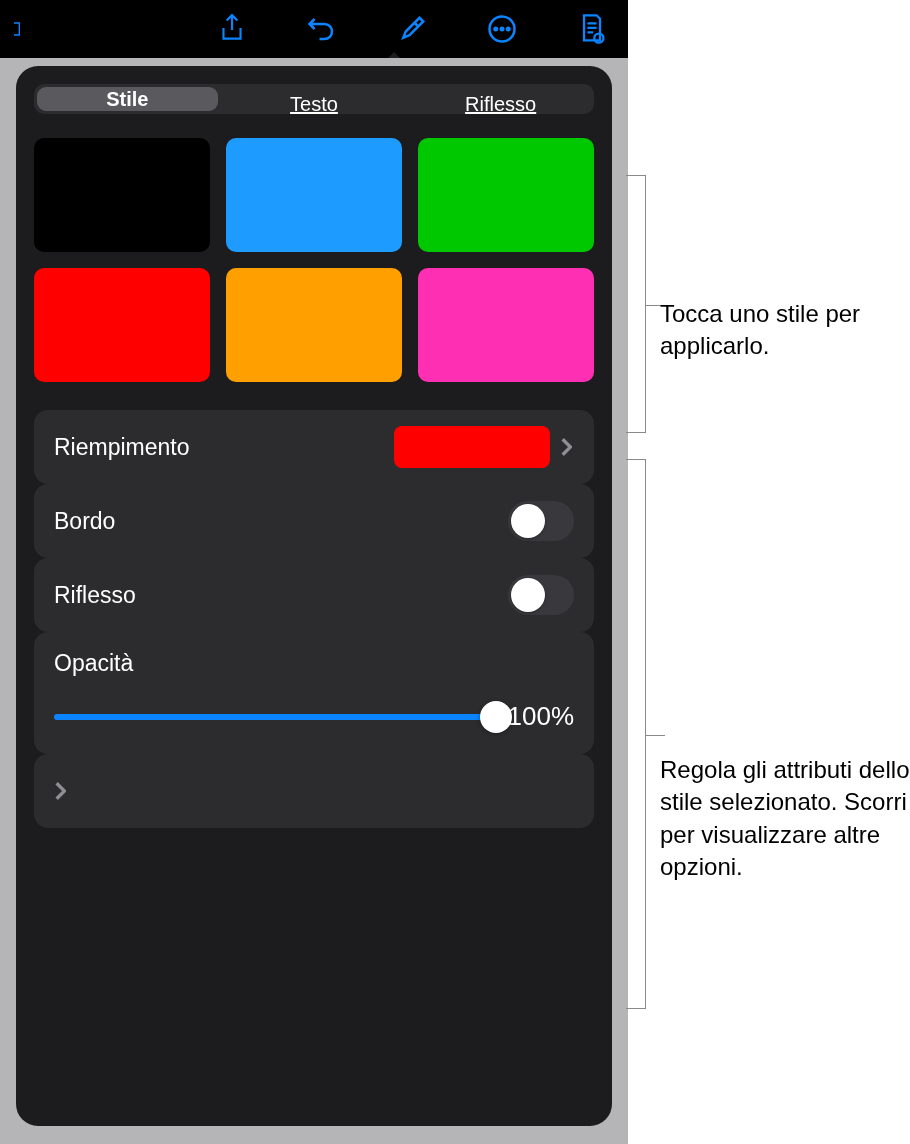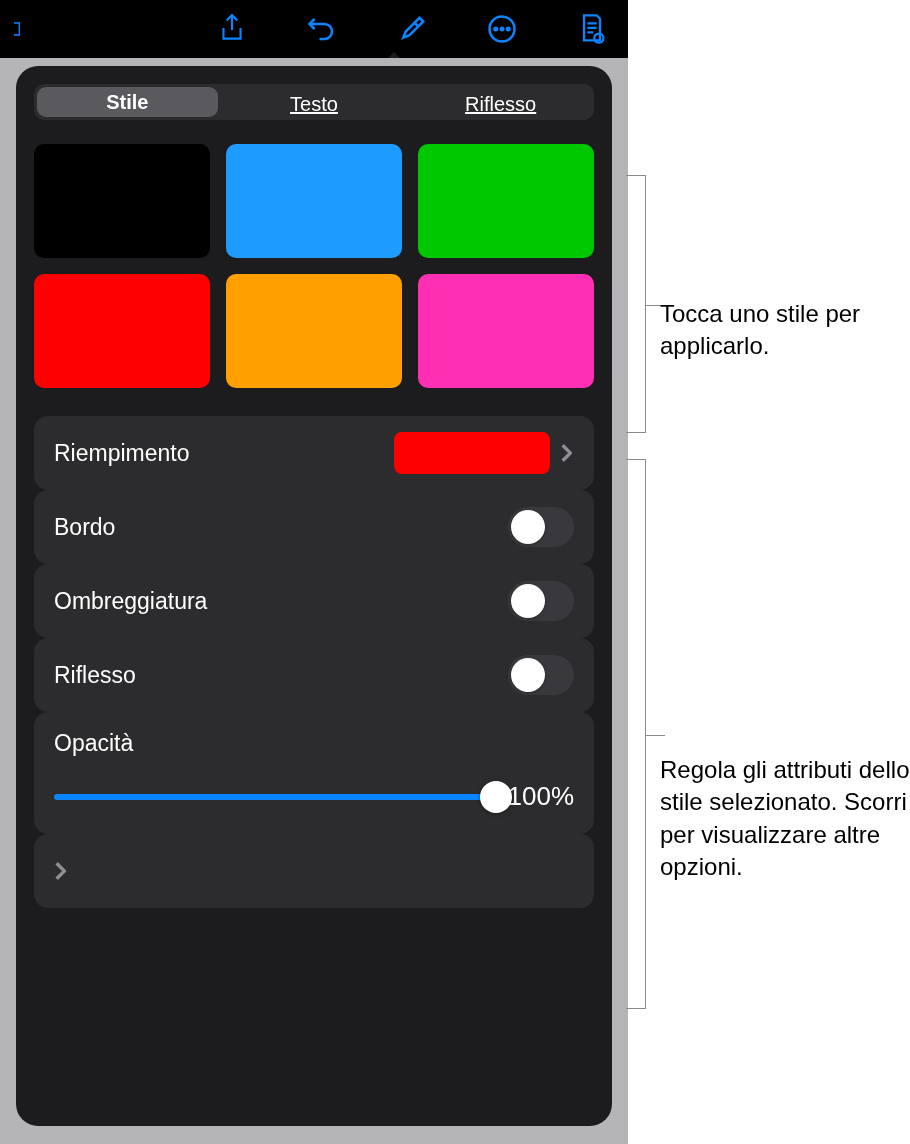--- a/index.html
+++ b/index.html
@@ -65,21 +65,21 @@
       padding: 18px 18px 18px 18px;
       overflow-y: auto;
     }
     .panel::-webkit-scrollbar { display: none; }
 
     
     .segmented {
       display: flex;
       background: #2c2c2e;
       border-radius: 10px;
-      height: 36px;
+      height: 30px;
       margin-bottom: 24px;
       position: relative;
     }
     .segmented .seg {
       flex: 1;
       display: flex;
       align-items: center;
       justify-content: center;
       font-size: 20px;
       color: #ffffff;
@@ -301,26 +301,20 @@
     </span>
   </div>
 
   <div class="row">
     <span class="label">Bordo</span>
     <div class="toggle">
         <div class="knob"></div>
       </div>
   </div>
 
-  <div class="row">
-    <span class="label">Ombreggiatura</span>
-    <div class="toggle">
-        <div class="knob"></div>
-      </div>
-  </div>
 
   <div class="row">
     <span class="label">Riflesso</span>
     <div class="toggle">
         <div class="knob"></div>
       </div>
   </div>
 
   <div class="opacity-row">
     <div class="olabel">Opacità</div>

